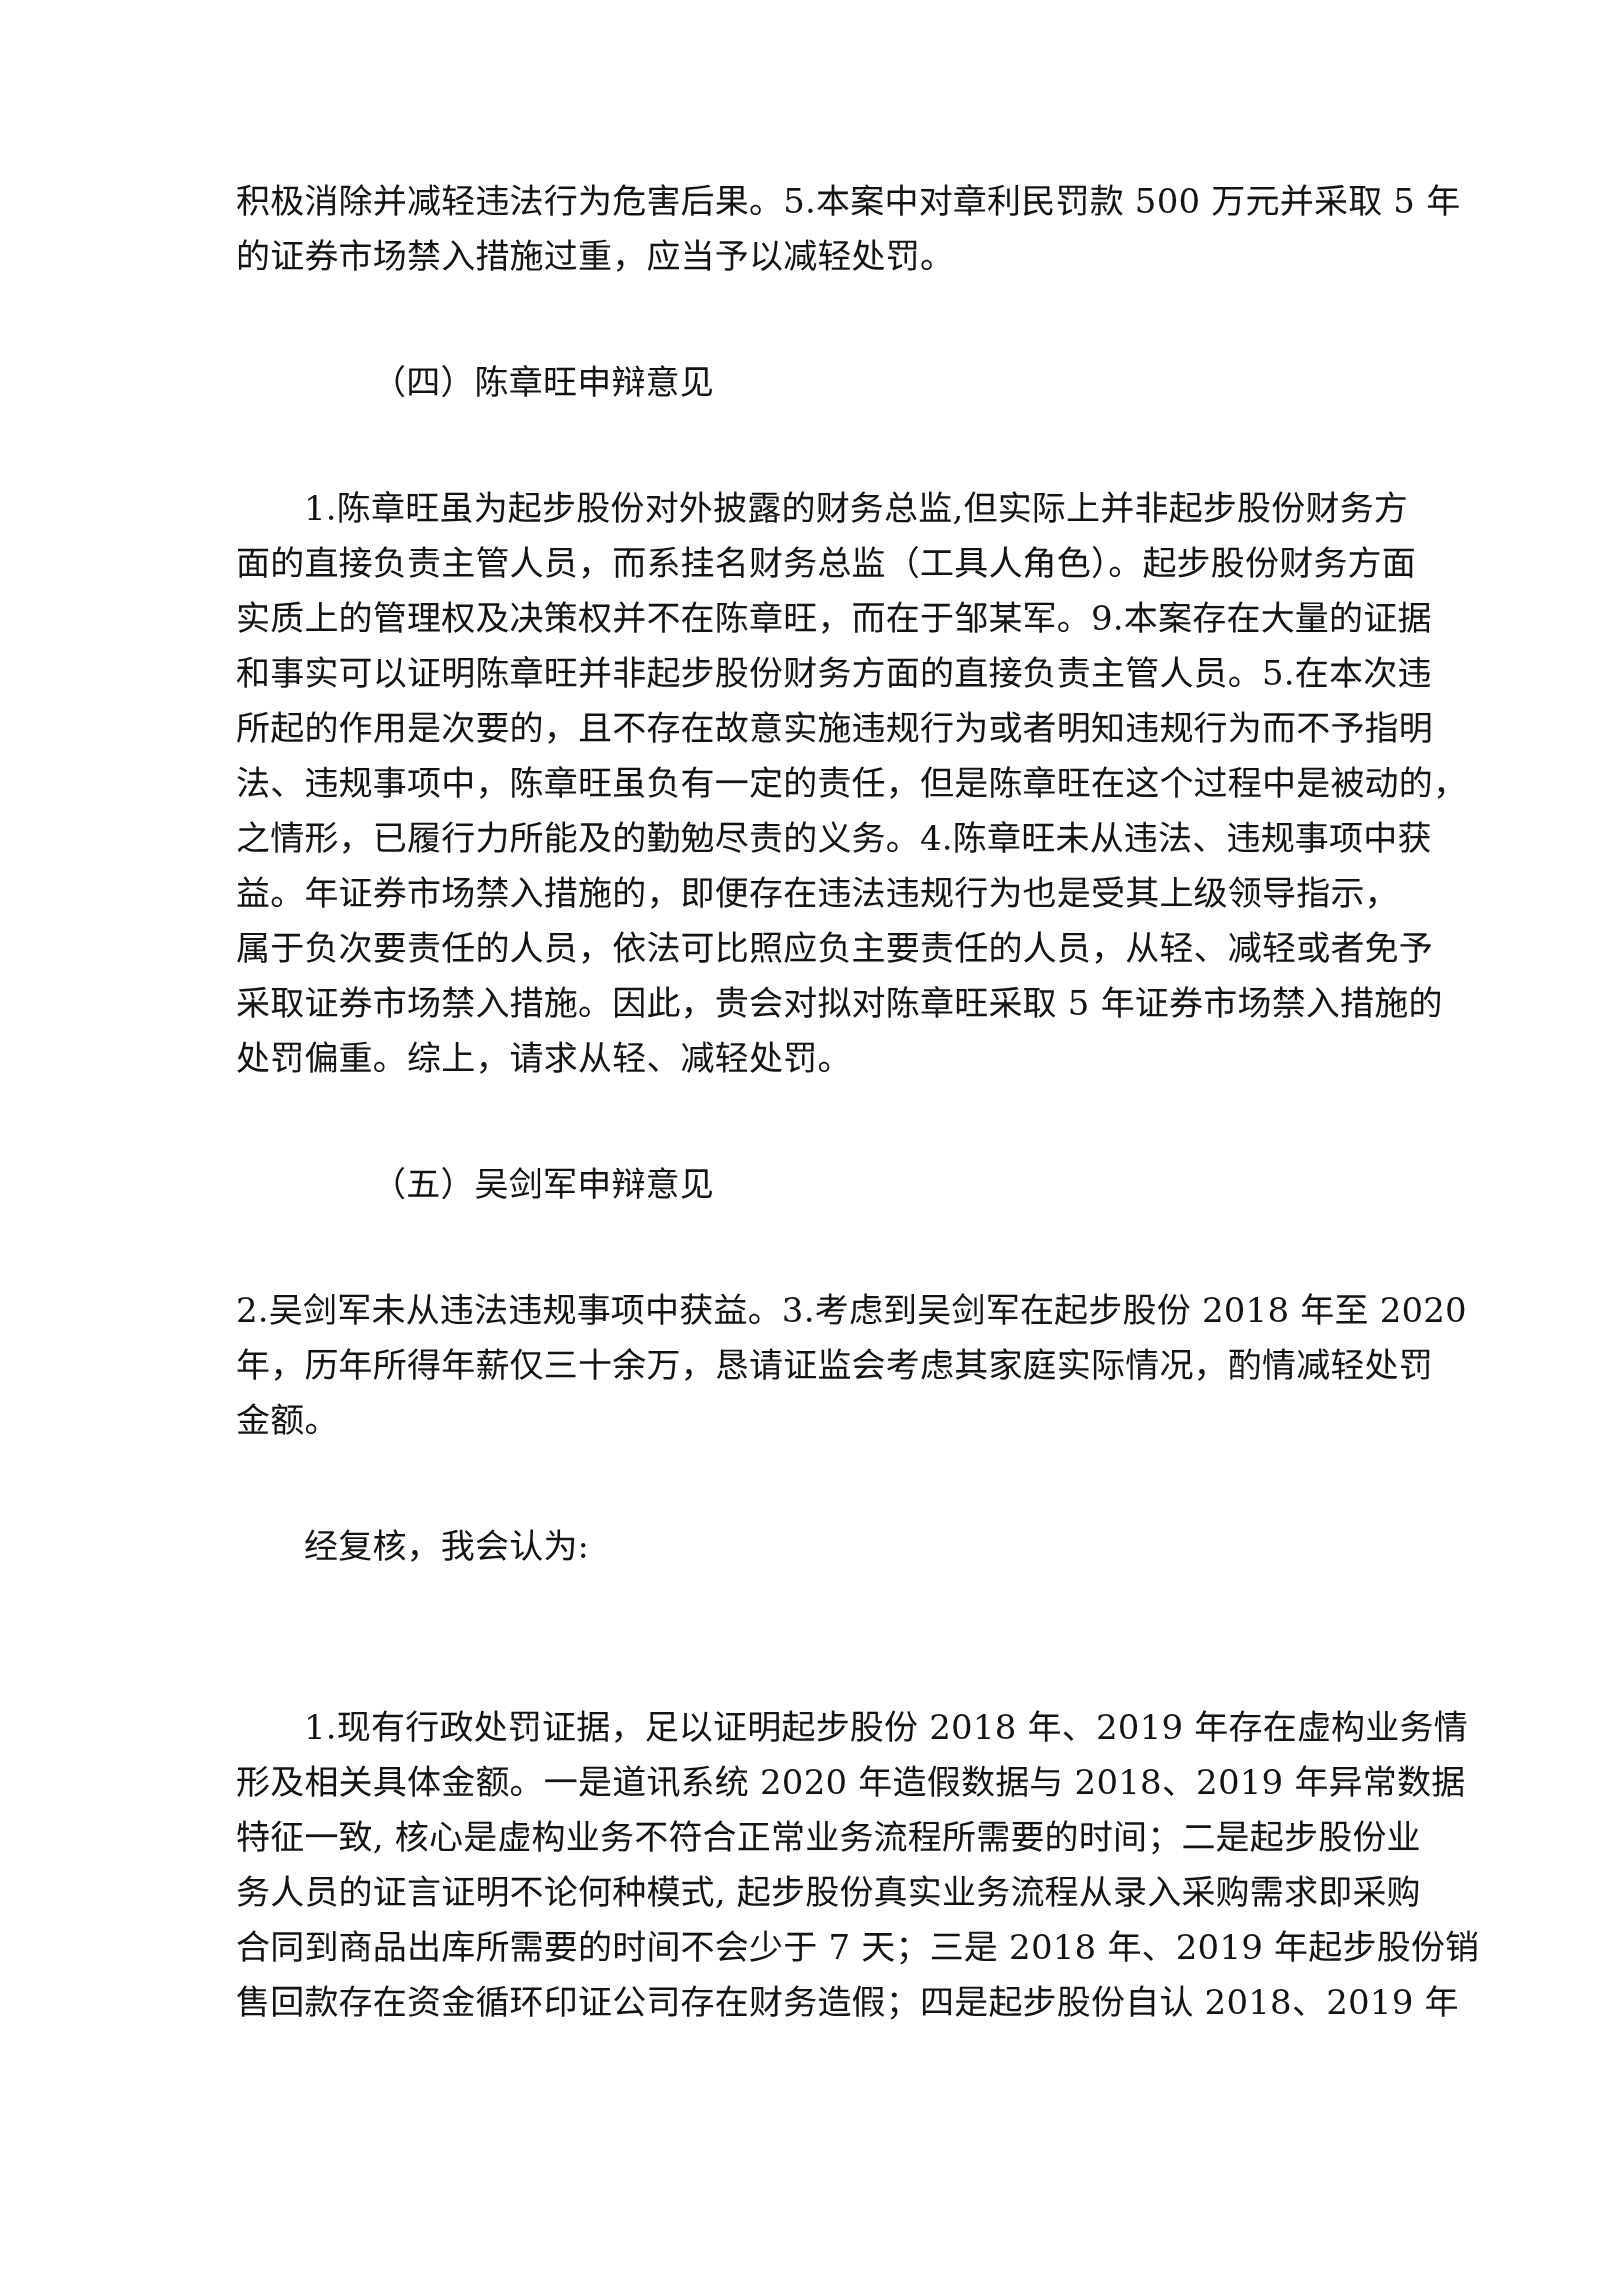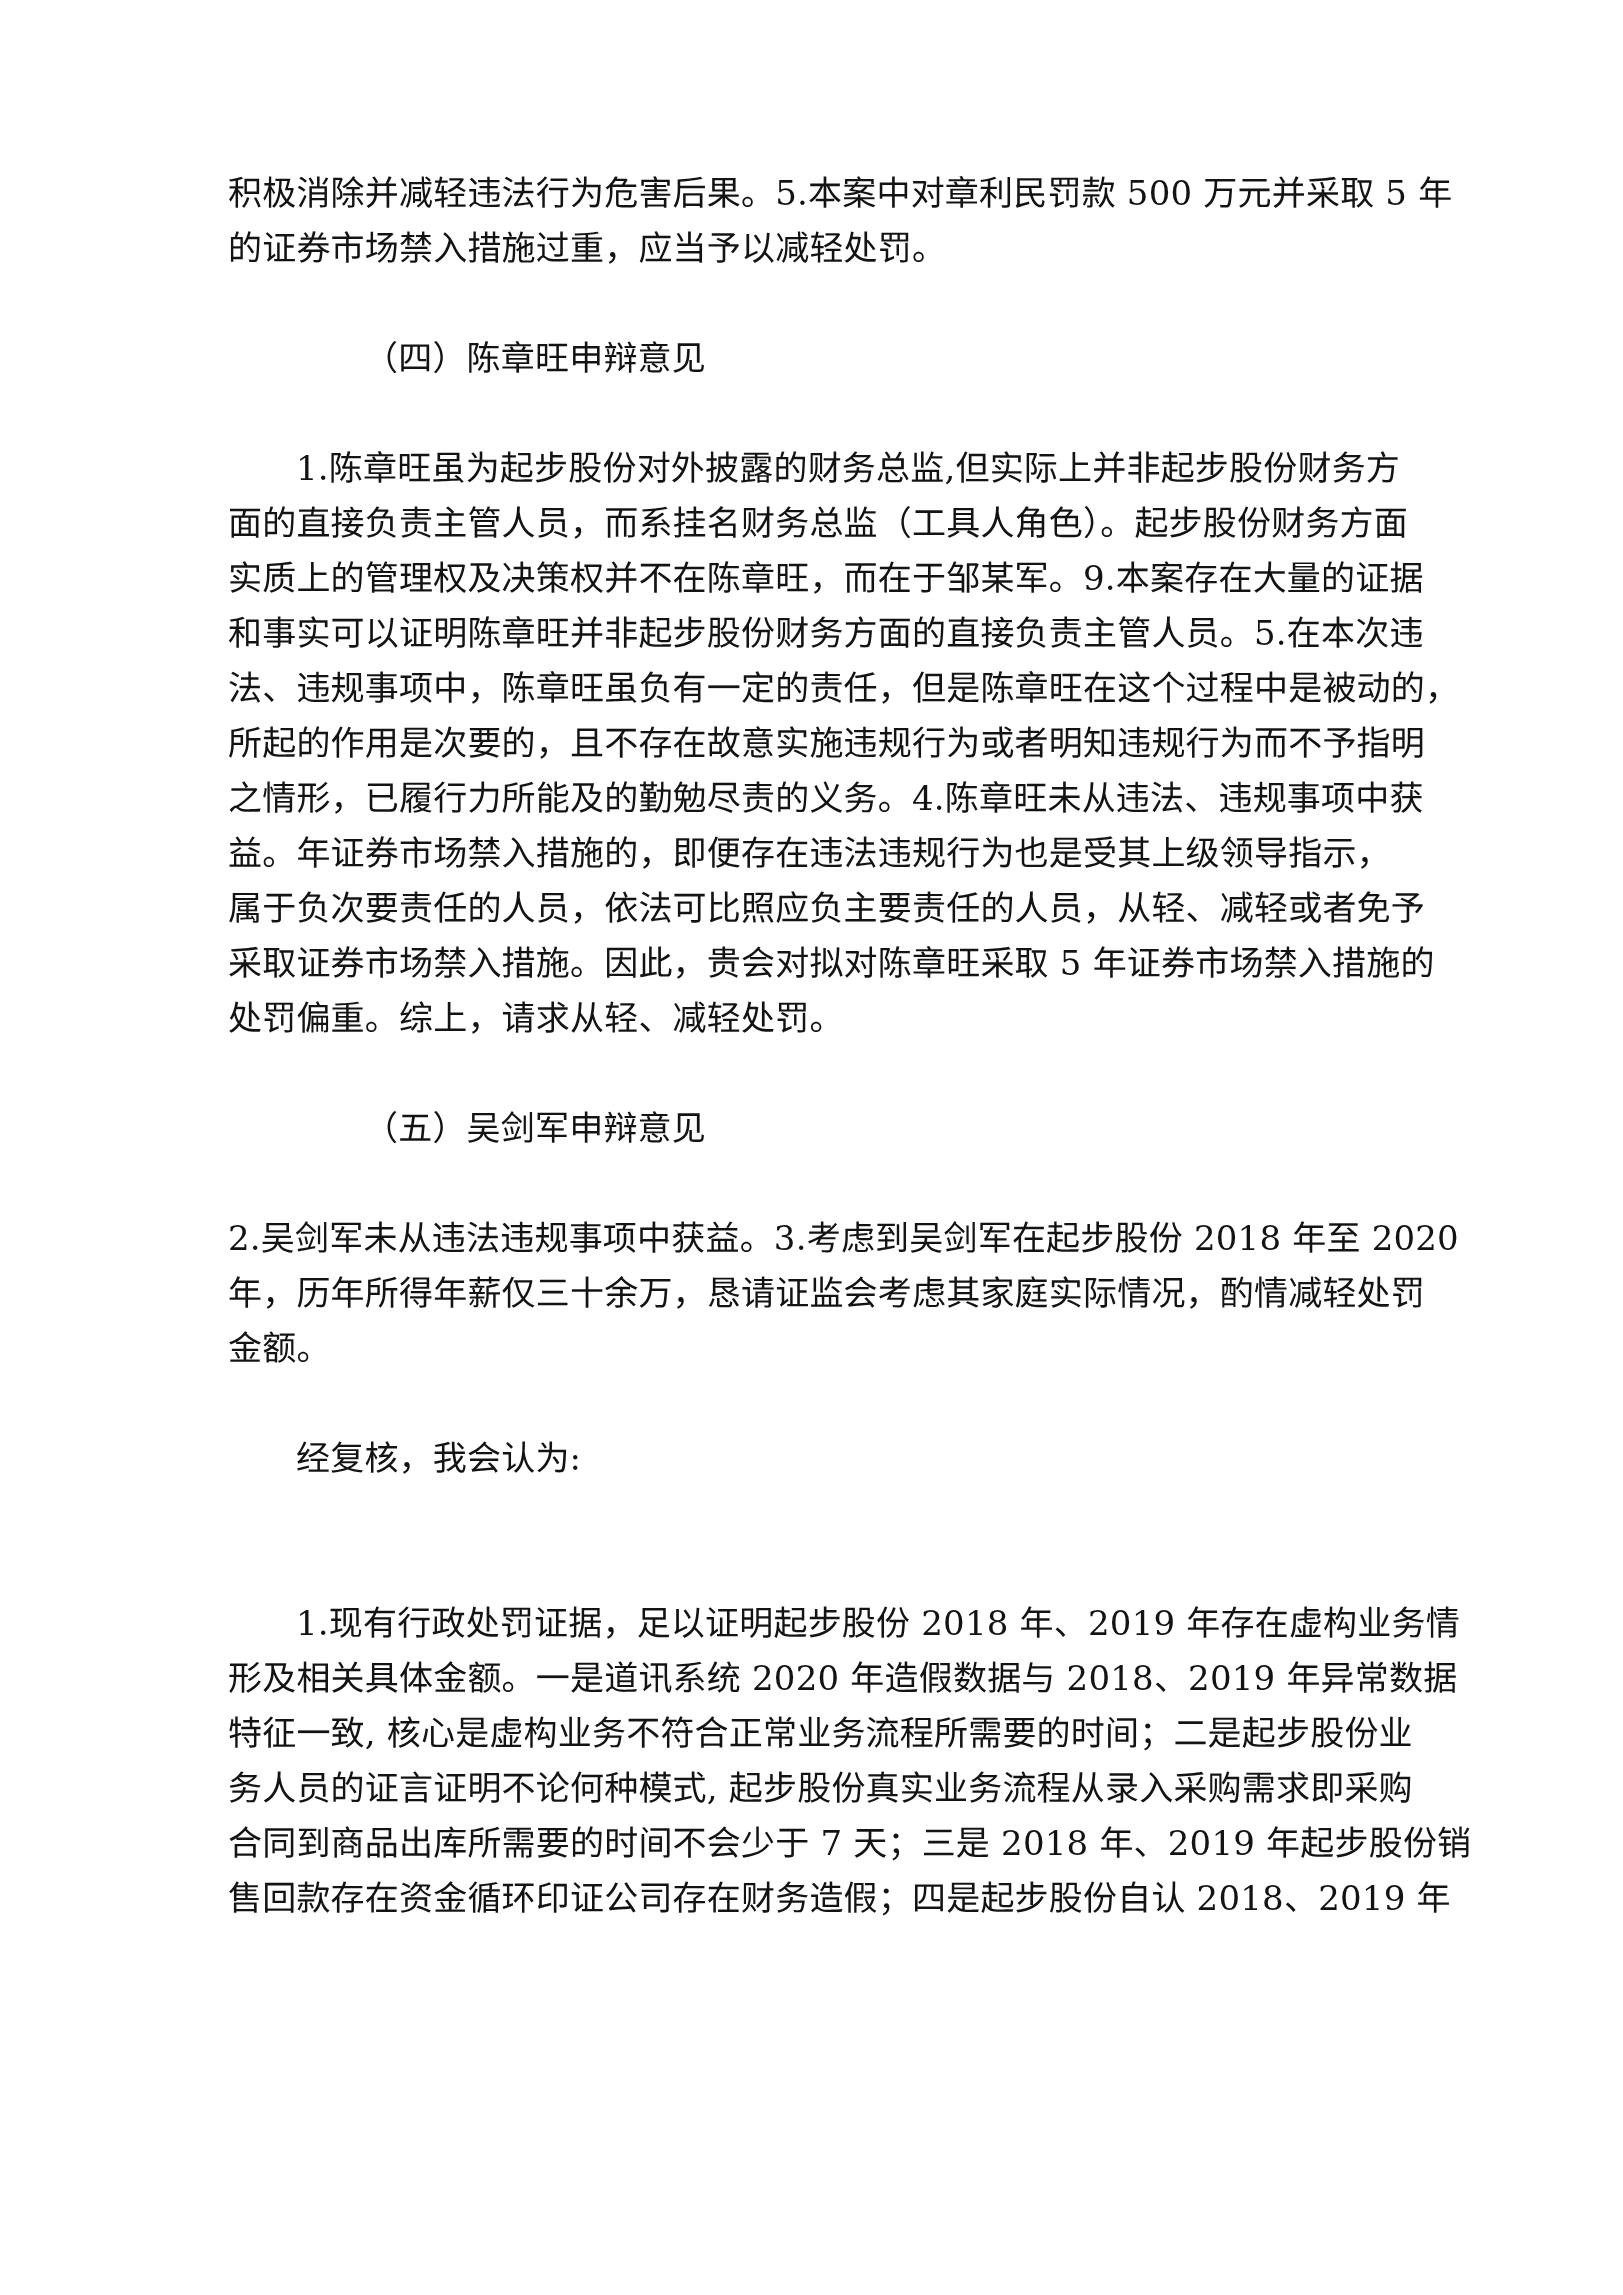--- a/index.html
+++ b/index.html
@@ -16,21 +16,21 @@
     background: #ffffff;
     overflow: hidden;
   }
   #doc-body {
     position: absolute;
     left: 228px;
     top: 166px;
     width: 1146px;
   }
   .para {
-    margin: 0;
+    margin: 8px;
     padding: 0;
     font-family: "DejaVu Serif", "Liberation Serif", serif;
     font-size: 34px;
     line-height: 55px;
     color: #131313;
     text-align: justify;
     text-justify: inter-character;
     letter-spacing: 0.2px;
     word-break: break-all;
     -webkit-font-smoothing: antialiased;
@@ -68,22 +68,22 @@
       <div class="gap"></div>
       <div class="para heading">
         <span class="line last ind">（四）陈章旺申辩意见</span>
       </div>
       <div class="gap"></div>
       <div class="para">
         <span class="line ind">1.陈章旺虽为起步股份对外披露的财务总监,但实际上并非起步股份财务方</span>
         <span class="line">面的直接负责主管人员，而系挂名财务总监（工具人角色）。起步股份财务方面</span>
         <span class="line">实质上的管理权及决策权并不在陈章旺，而在于邹某军。9.本案存在大量的证据</span>
         <span class="line">和事实可以证明陈章旺并非起步股份财务方面的直接负责主管人员。5.在本次违</span>
+        <span class="line">所起的作用是次要的，且不存在故意实施违规行为或者明知违规行为而不予指明</span>
         <span class="line">法、违规事项中，陈章旺虽负有一定的责任，但是陈章旺在这个过程中是被动的，</span>
-        <span class="line">所起的作用是次要的，且不存在故意实施违规行为或者明知违规行为而不予指明</span>
         <span class="line">之情形，已履行力所能及的勤勉尽责的义务。4.陈章旺未从违法、违规事项中获</span>
         <span class="line">益。年证券市场禁入措施的，即便存在违法违规行为也是受其上级领导指示，</span>
         <span class="line">属于负次要责任的人员，依法可比照应负主要责任的人员，从轻、减轻或者免予</span>
         <span class="line">采取证券市场禁入措施。因此，贵会对拟对陈章旺采取 5 年证券市场禁入措施的</span>
         <span class="line last">处罚偏重。综上，请求从轻、减轻处罚。</span>
       </div>
       <div class="gap"></div>
       <div class="para heading">
         <span class="line last ind">（五）吴剑军申辩意见</span>
       </div>

